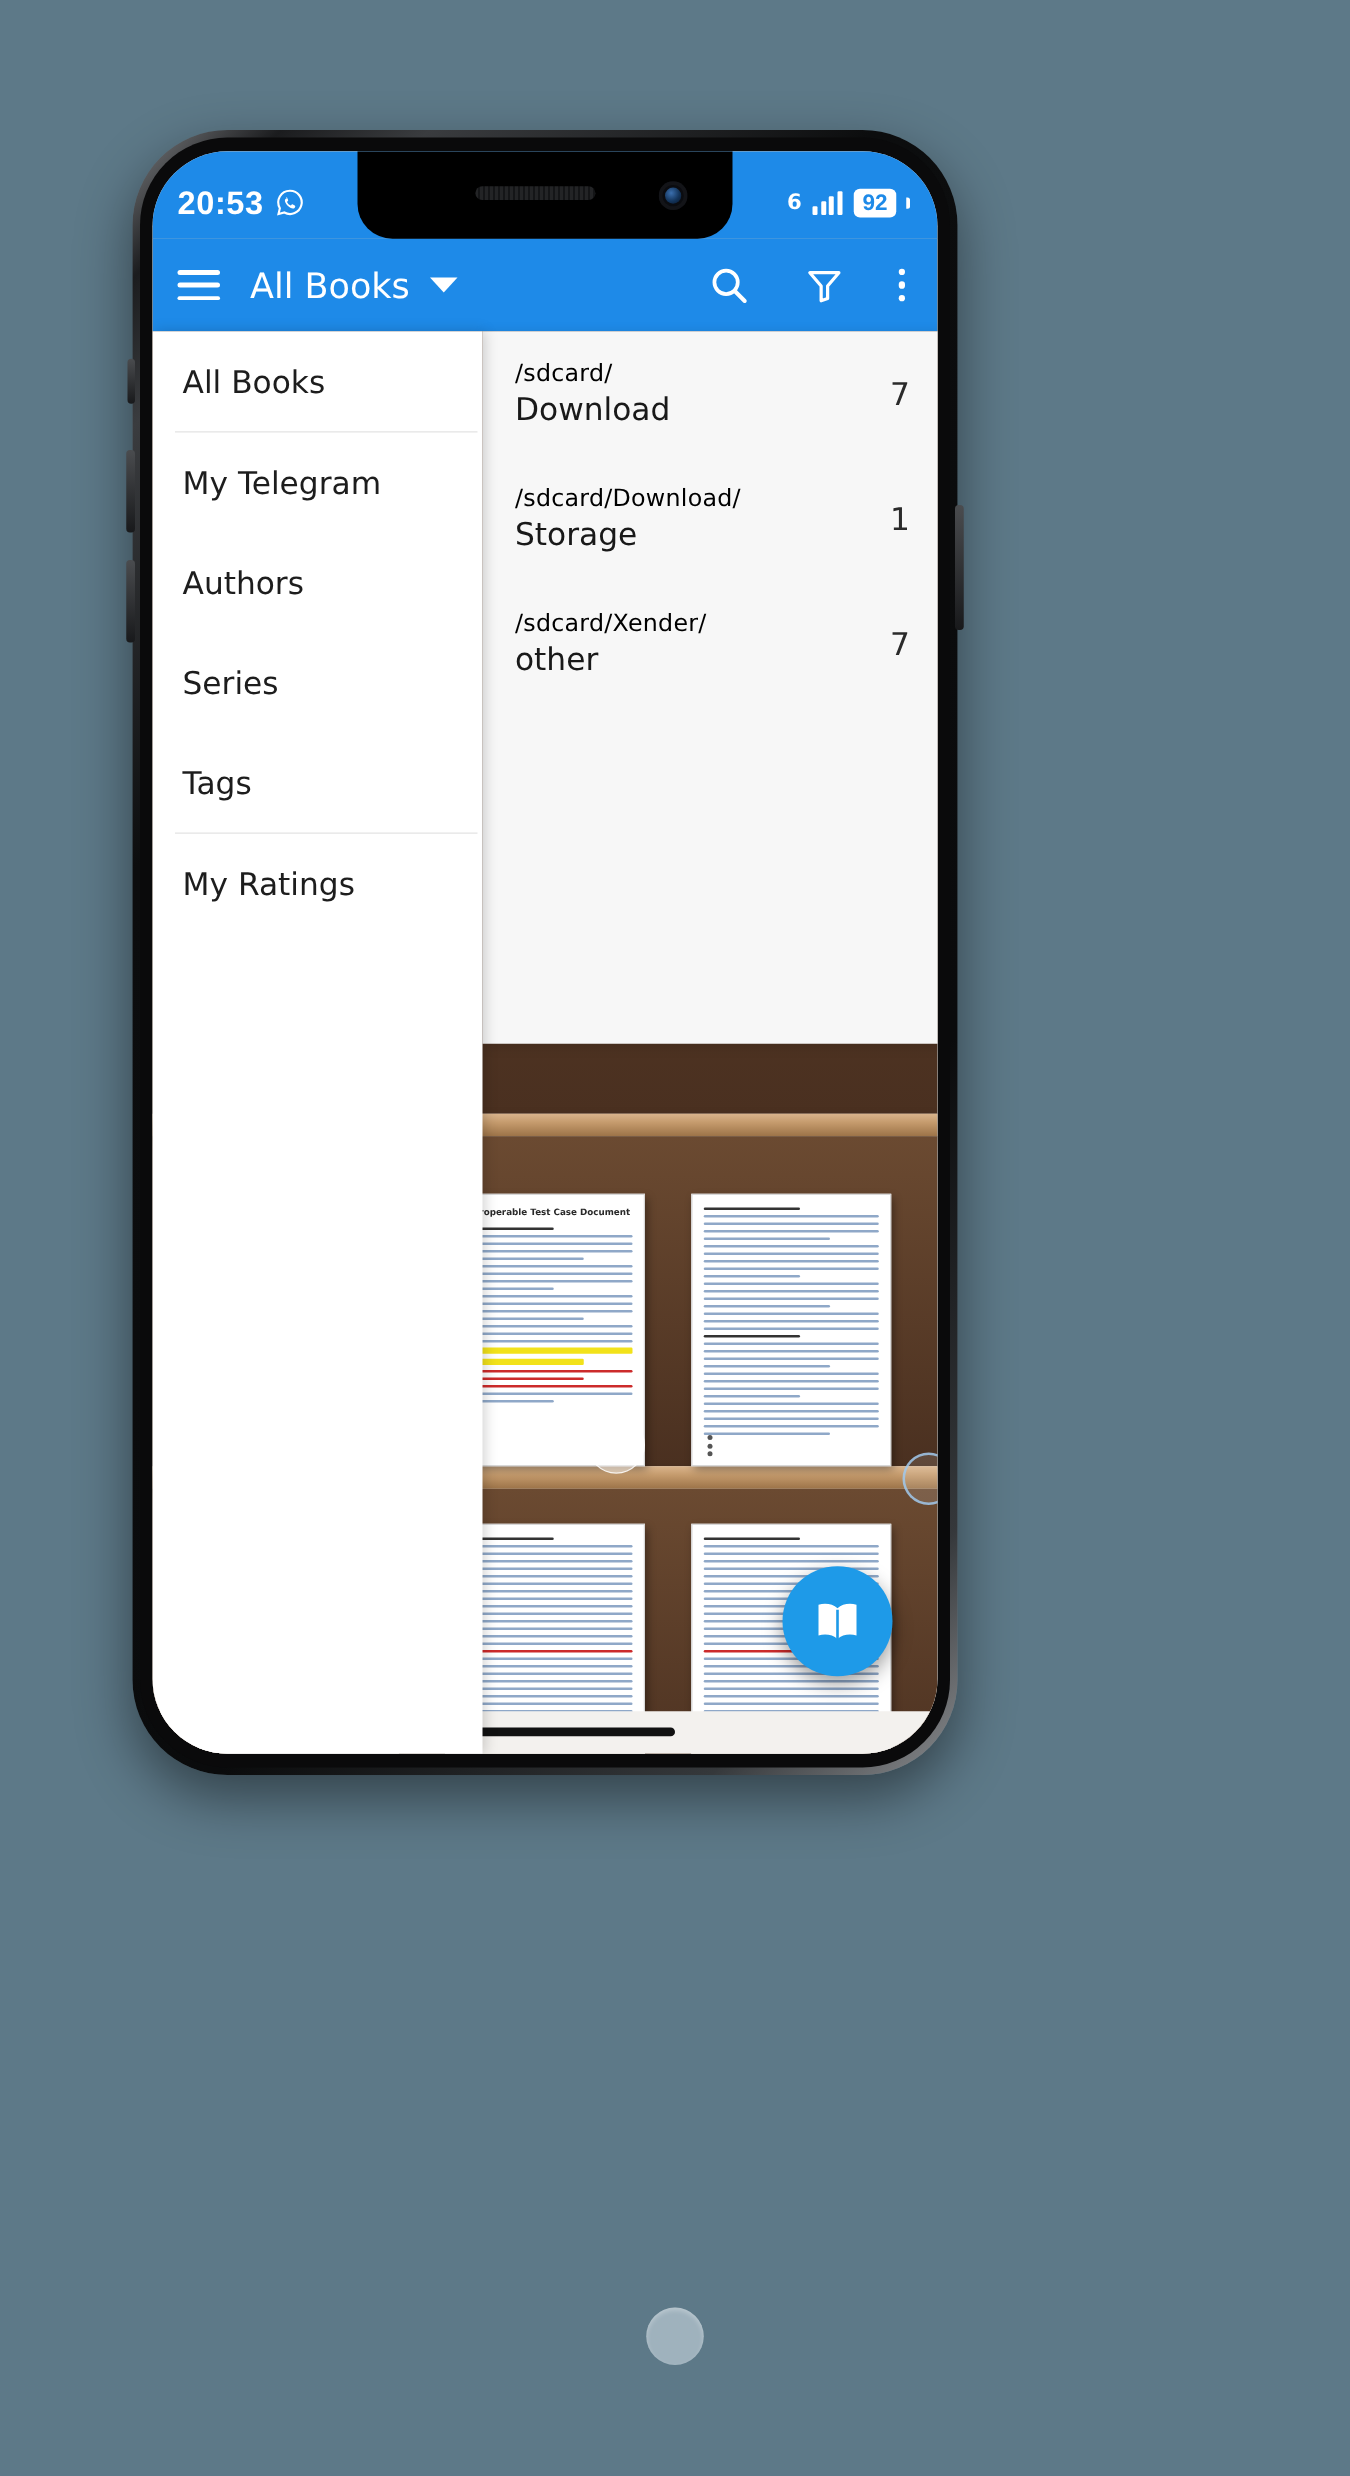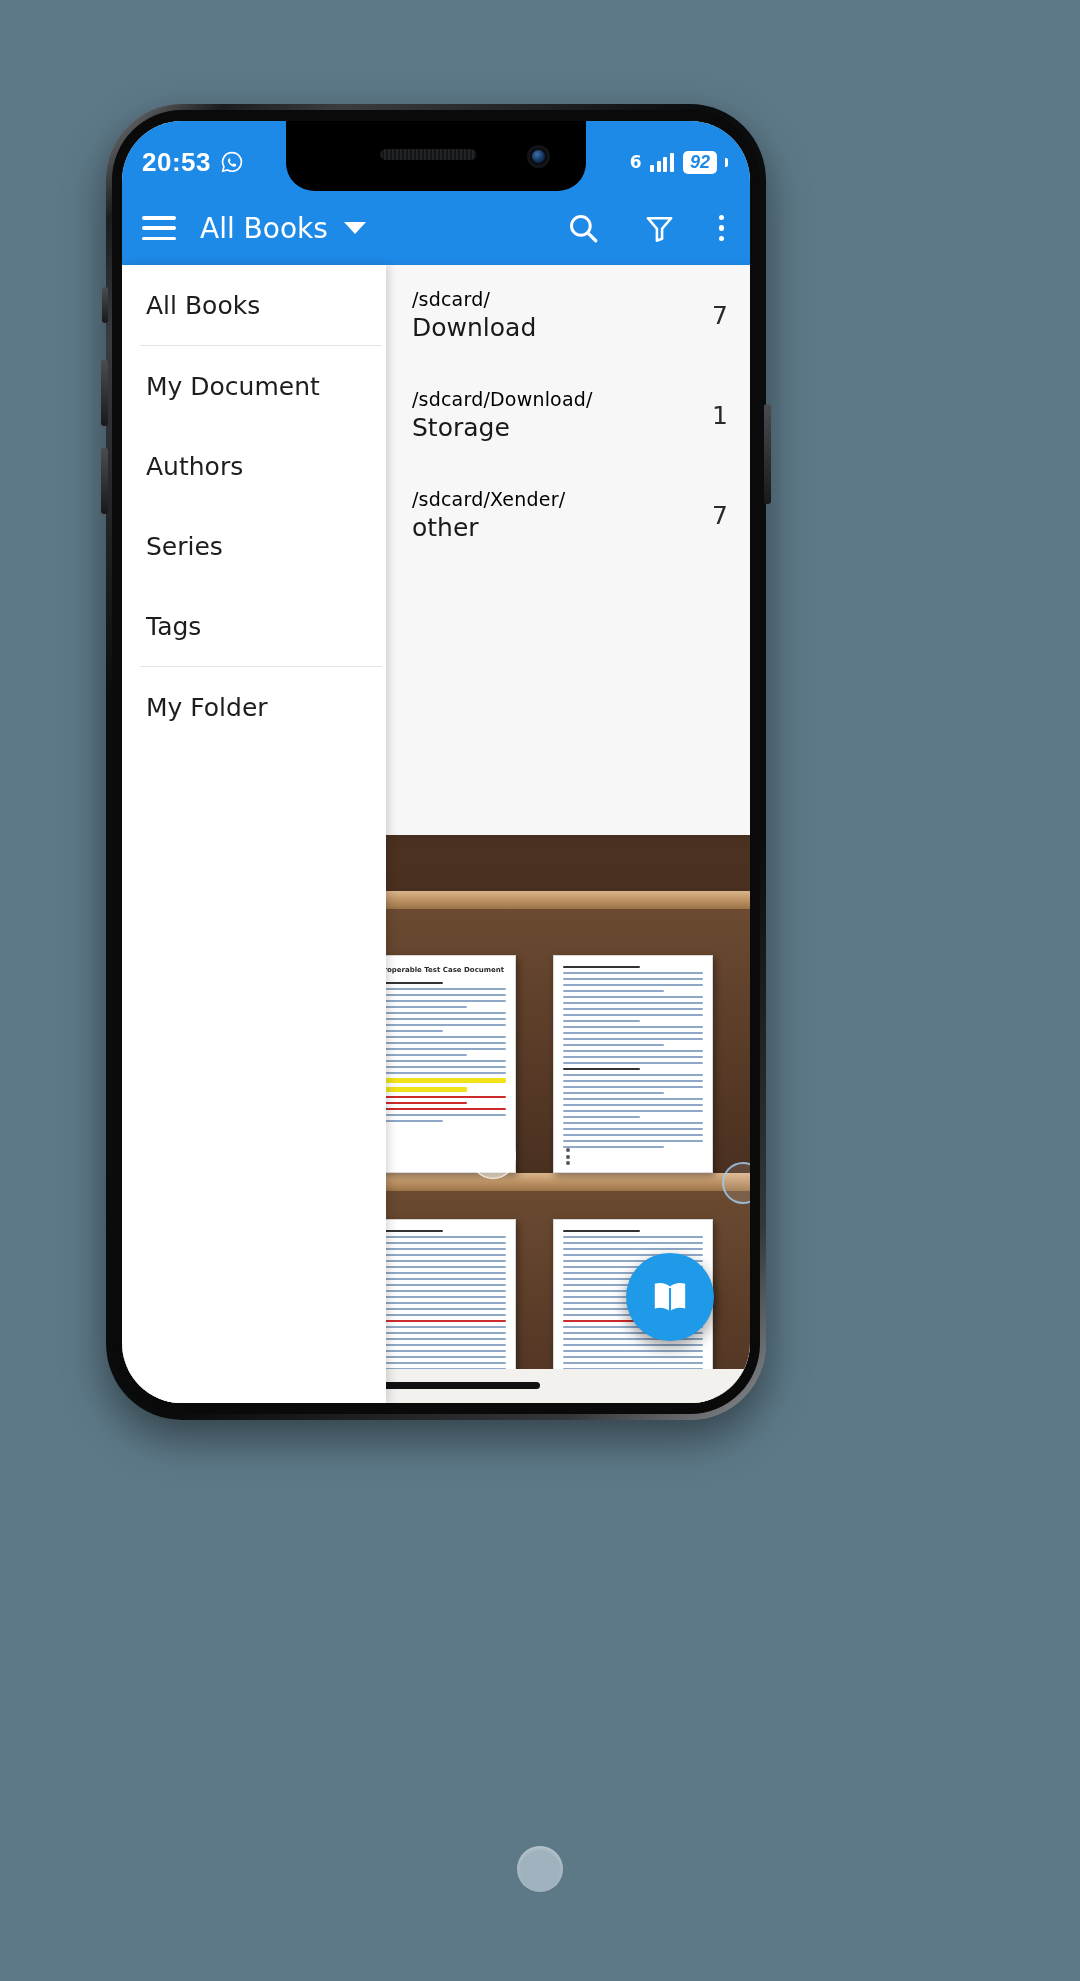--- a/index.html
+++ b/index.html
@@ -105,21 +105,20 @@
   .bars { display: flex; align-items: flex-end; gap: 2.5px; height: 20px; }
   .bars i { width: 4px; background: #fff; border-radius: 1px; display: block; }
   .bars i:nth-child(1){height:7px} .bars i:nth-child(2){height:11px}
   .bars i:nth-child(3){height:15px} .bars i:nth-child(4){height:19px}
   .battery {
     background: #fff; color: #1e8ae8;
     font-size: 18px; font-weight: 700;
     border-radius: 5px; padding: 2px 7px 3px;
     line-height: 1;
     font-family: "Liberation Sans", sans-serif;
-    font-style: italic;
   }
   .battery-nub {
     width: 3px; height: 9px; background: #fff;
     border-radius: 0 2px 2px 0; margin-left: -1px;
   }
 
   
   .appbar {
     position: absolute; top: 70px; left: 0; right: 0;
     height: 74px;
@@ -541,34 +540,34 @@
         </div>
       </div>
 
       <div class="drawer">
         <div class="drawer-scroll">
           <div class="drw-item">
             <span>All Books</span>
           </div>
           <div class="drw-sep"></div>
           <div class="drw-item">
-            <span>My Document</span>
+            <span>My Telegram</span>
           </div>
           <div class="drw-item">
             <span>Authors</span>
           </div>
           <div class="drw-item">
             <span>Series</span>
           </div>
           <div class="drw-item">
             <span>Tags</span>
           </div>
           <div class="drw-sep"></div>
           <div class="drw-item">
-            <span>My Folder</span>
+            <span>My Ratings</span>
           </div>
         </div>
       </div>
 
       <div class="appbar">
         <div class="hamburger">
           <span></span>
             <span></span>
             <span></span>
         </div>

